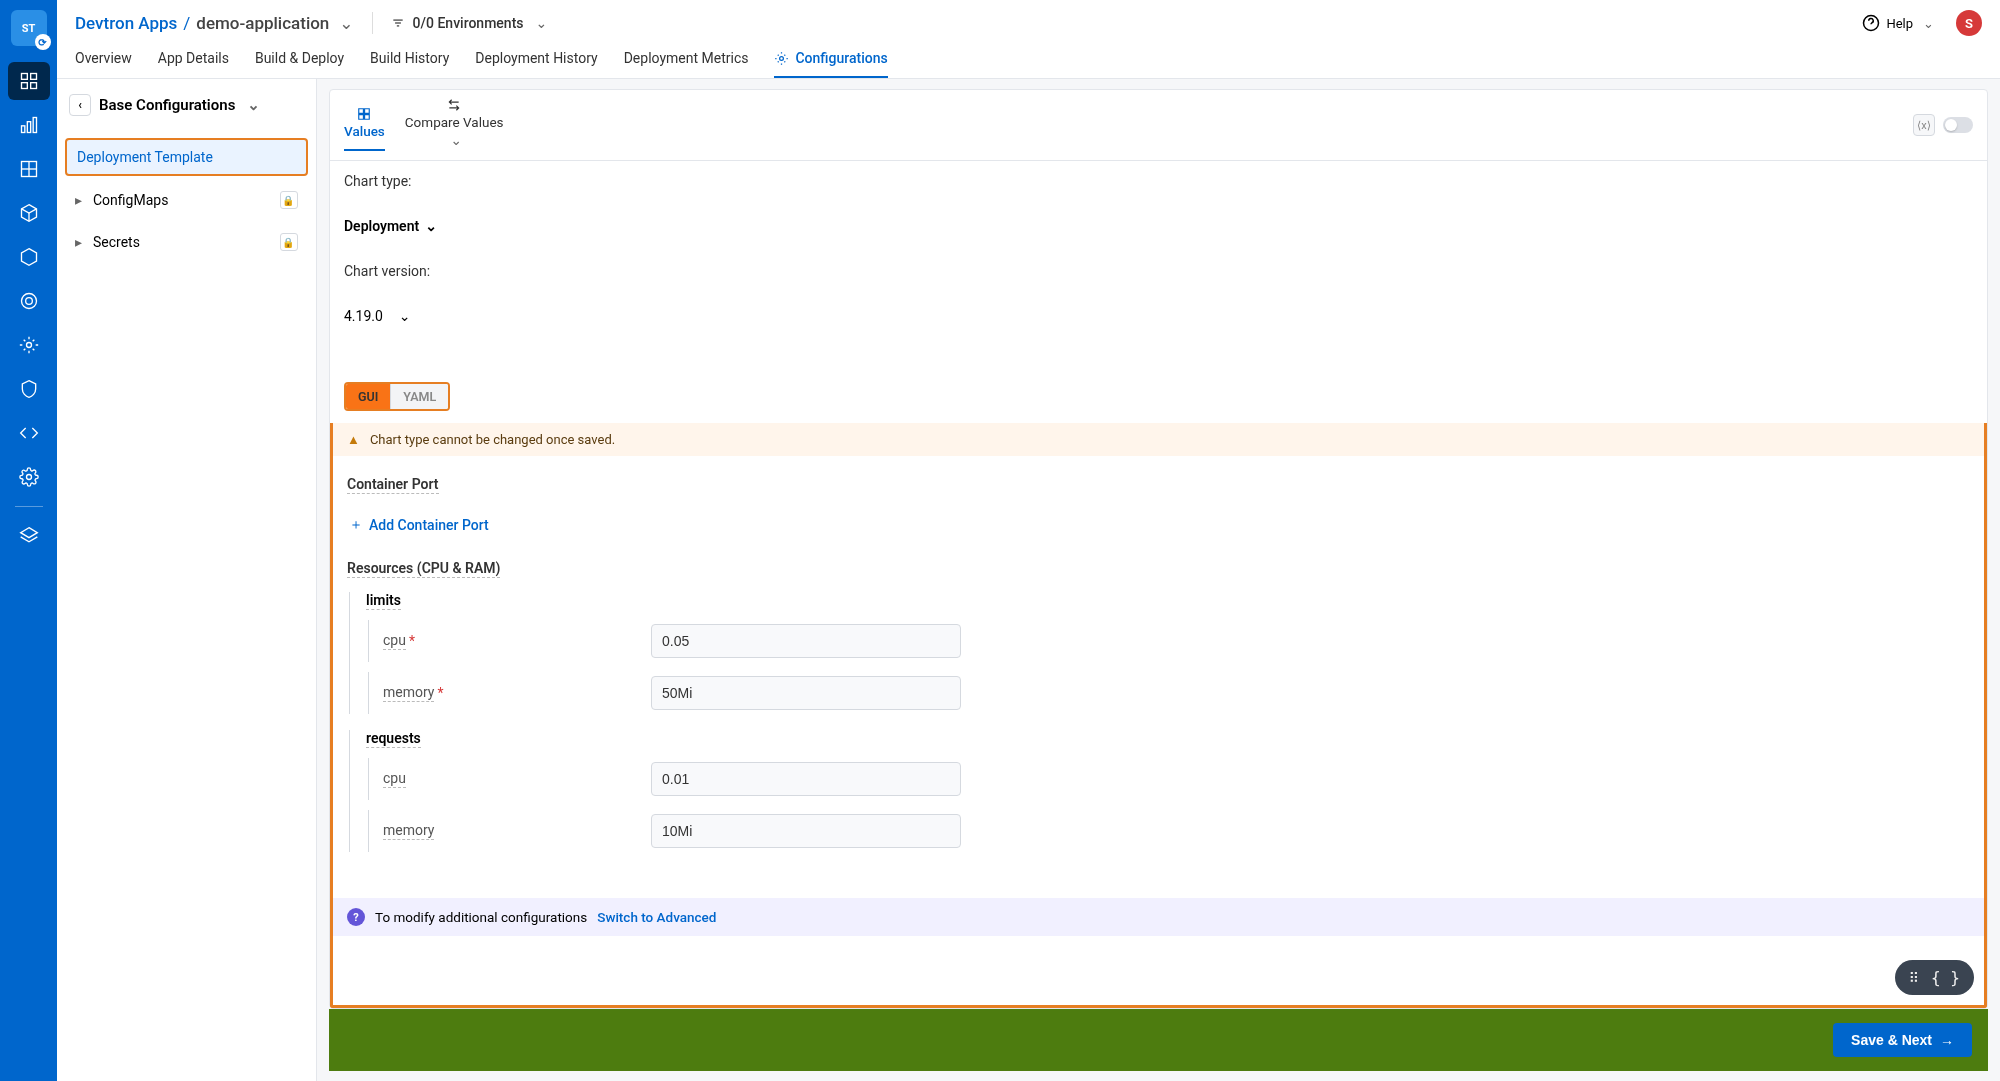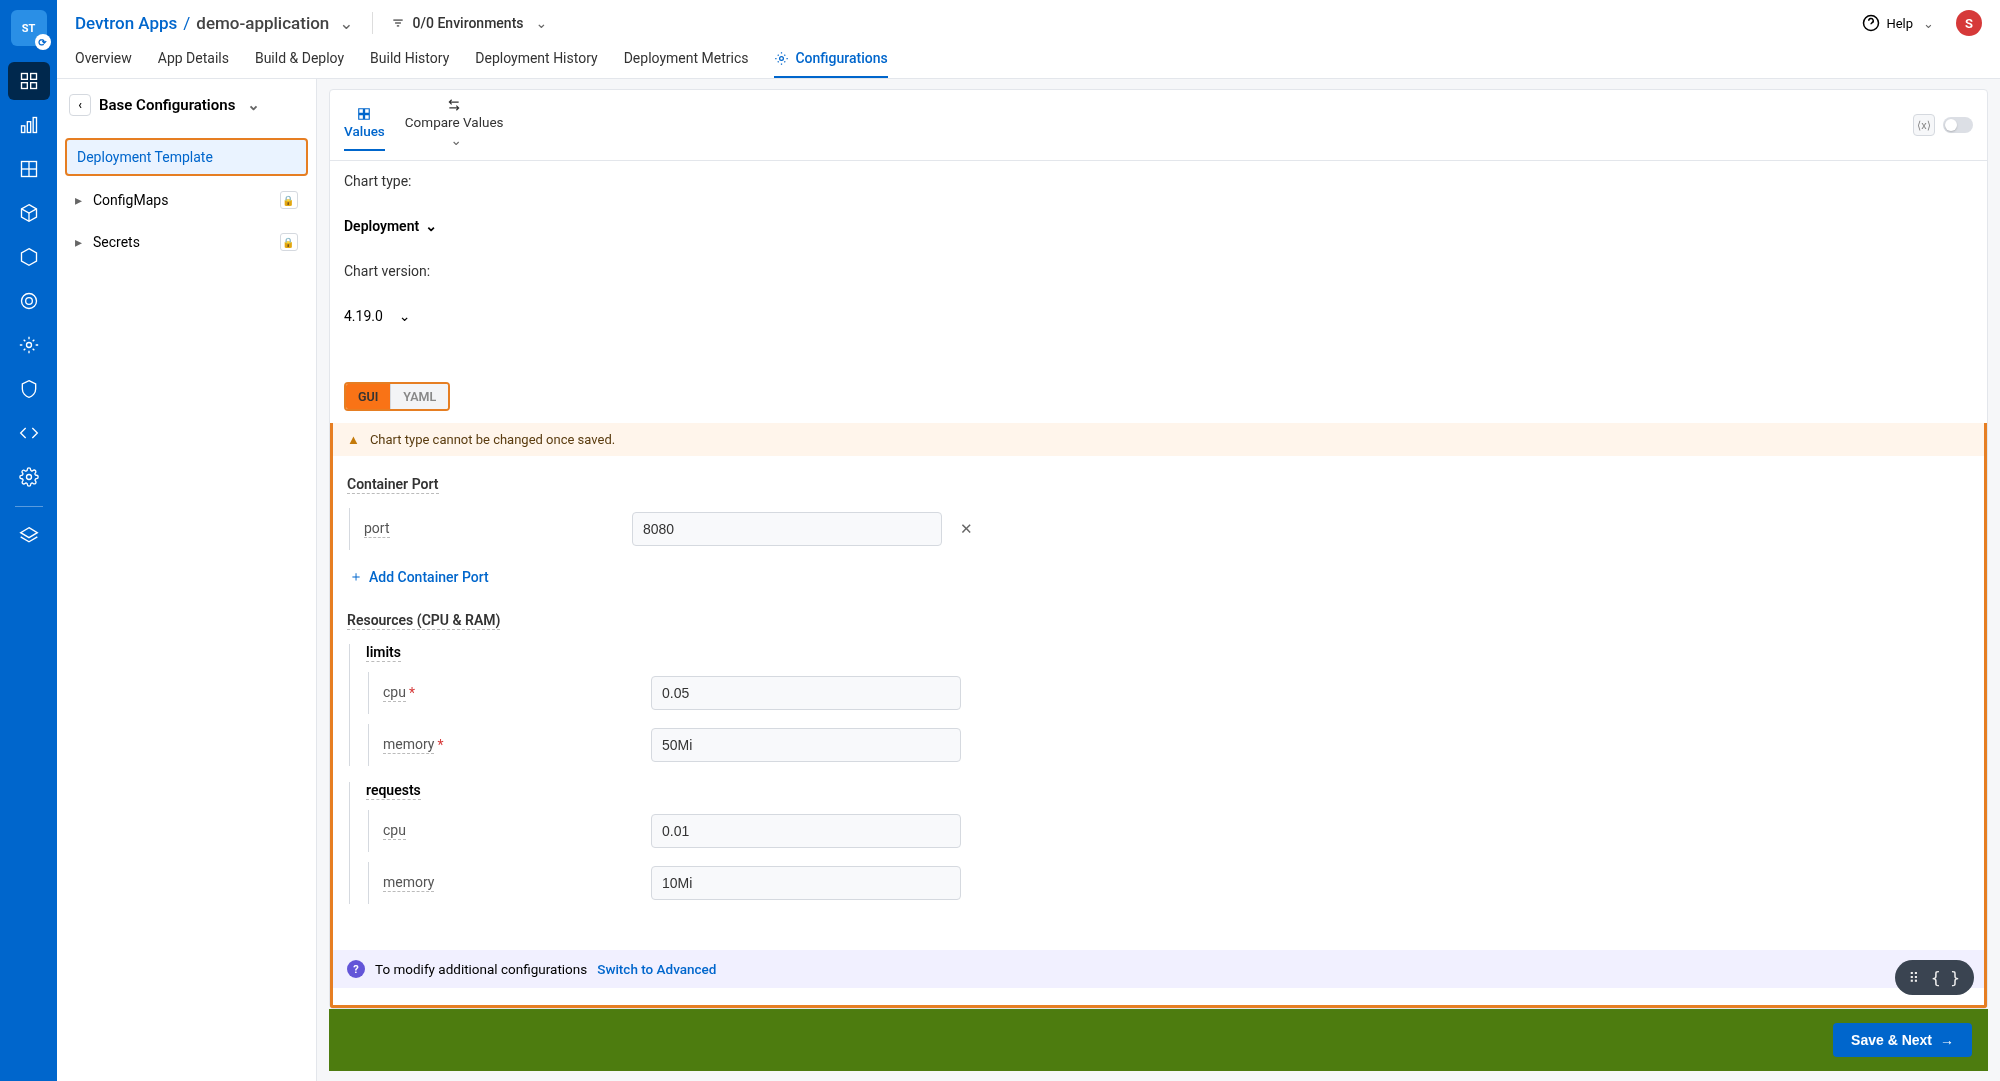--- a/index.html
+++ b/index.html
@@ -291,27 +291,20 @@
 
           <div class="orange-wrap">
             <div class="warn">
               <span class="warn-icn">▲</span>
               <span>Chart type cannot be changed once saved.</span>
             </div>
 
             <div class="form">
               <div class="grp">
                 <div class="grp-title">Container Port</div>
-                <div class="fieldrow">
-                  <div class="fieldlbl">
-                      <span class="u">port</span>
-                    </div>
-                  <input class="fieldinput" value="8080" style="">
-                  <span class="rowclose">✕</span>
-                </div>
                 <div class="addbtn">
                   <span>＋</span>
                   <span>Add Container Port</span>
                 </div>
               </div>
 
               <div class="grp">
                 <div class="grp-title">Resources (CPU &amp; RAM)</div>
 
                 <div class="subgrp">

